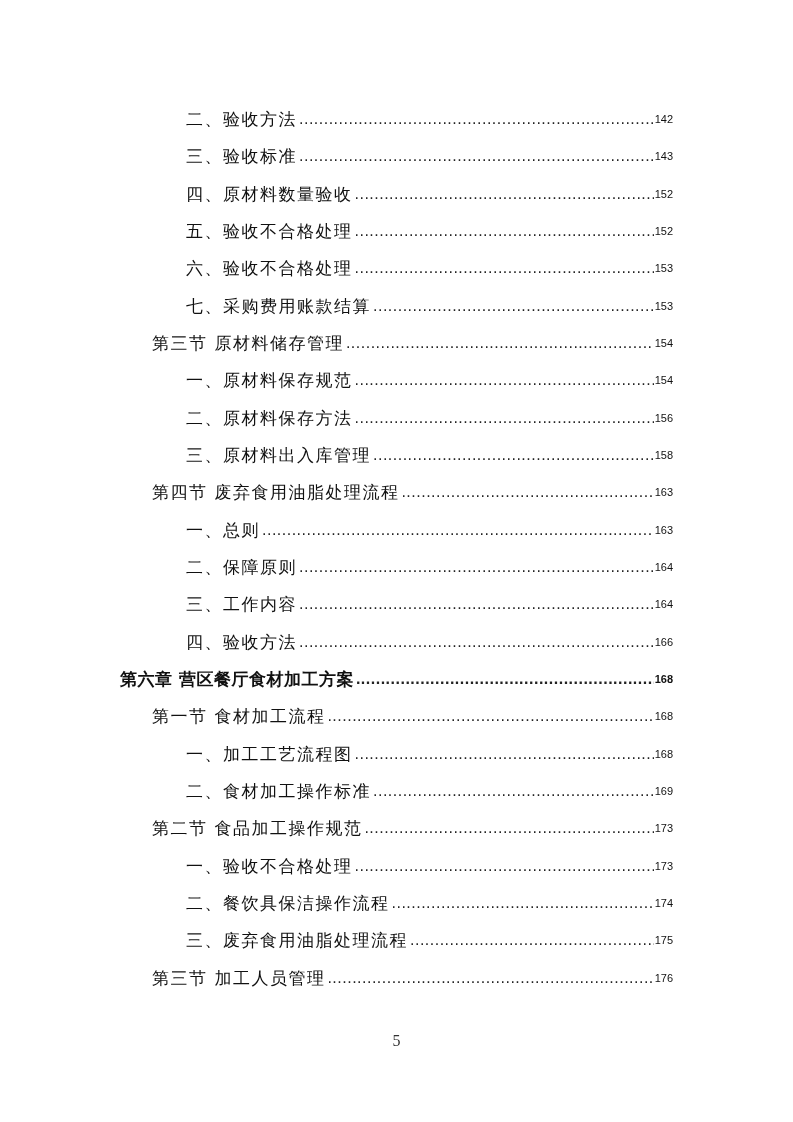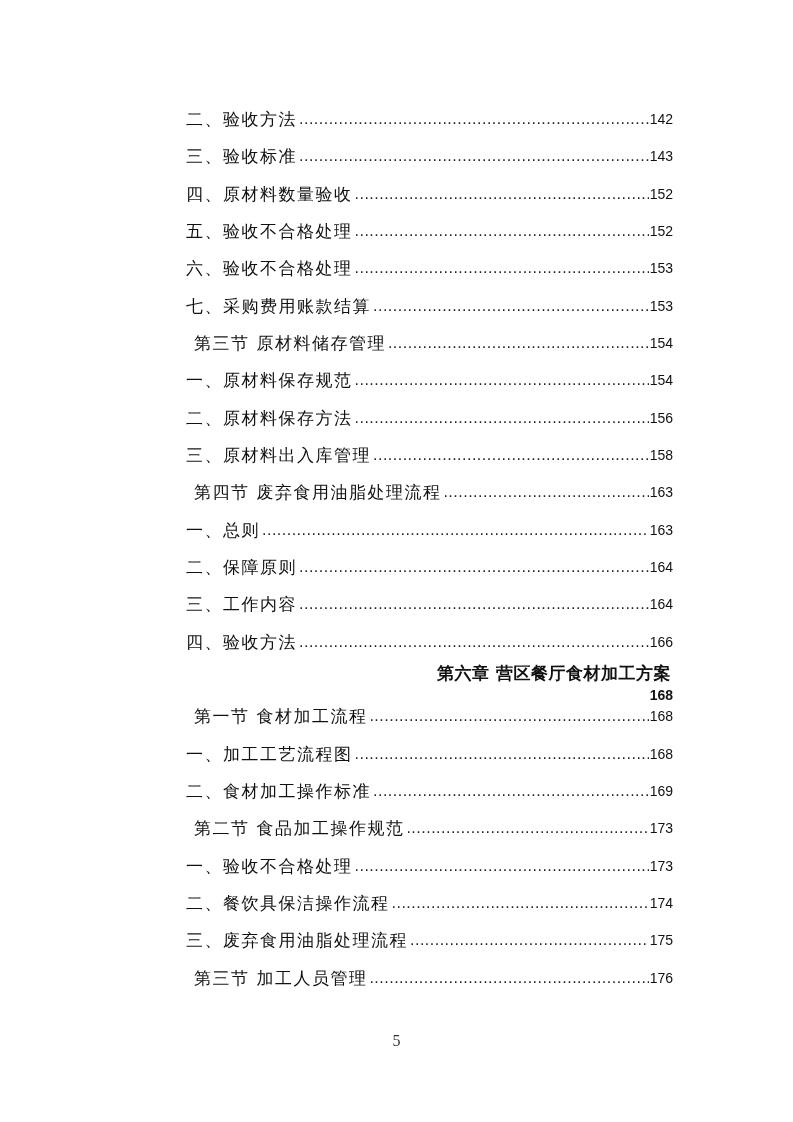--- a/index.html
+++ b/index.html
@@ -5,24 +5,24 @@
   html, body { margin: 0; padding: 0; background: #ffffff; }
   body { width: 793px; height: 1122px; position: relative; overflow: hidden;
          font-family: "DejaVu Sans", "Liberation Sans", sans-serif; color: #111; }
   .toc { position: absolute; left: 0; top: 0; width: 793px; }
   .row { position: absolute; height: 28px; display: flex; align-items: flex-end;
          right: 120px; font-size: 17px; line-height: 22px; }
   .row .label { white-space: nowrap; padding-right: 2px; letter-spacing: 1.5px; }
   .row .dots { flex: 1; overflow: hidden; white-space: nowrap; color: #222;
                font-family: "Liberation Sans", sans-serif; font-size: 16px; letter-spacing: 0.5px; }
   .row .dots::after { content: "........................................................................................................................................................................................"; }
-  .row .page { white-space: nowrap; font-family: "Liberation Sans", sans-serif; font-size: 14px; padding-left: 1px; }
+  .row .page { white-space: nowrap; font-family: "Liberation Sans", sans-serif; font-size: 11px; padding-left: 1px; }
   .lv-item { left: 186px; text-align: right; }
-  .lv-section { left: 152px; margin-left: 42px; }
-  .lv-chapter { left: 120px; font-weight: bold; flex-direction: column; }
+  .lv-section { left: 152px; }
+  .lv-chapter { left: 120px; font-weight: bold; }
   .lv-chapter .label { letter-spacing: 0.5px; }
   .lv-chapter .dots { font-weight: bold; }
   .footer { position: absolute; top: 1032px; left: 0; width: 793px; text-align: center;
             font-family: "Liberation Serif", serif; font-size: 16px; color: #333; }
 </style>
 </head>
 <body>
 
 <div class="toc">
   <div class="row lv-item" style="top:102px">

